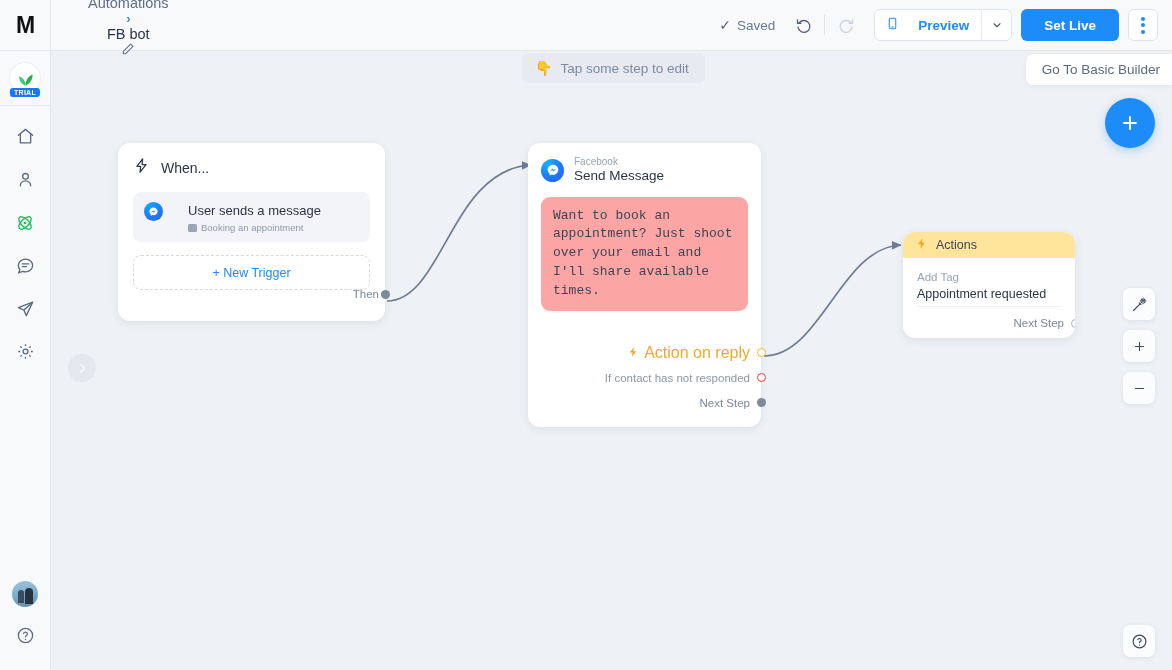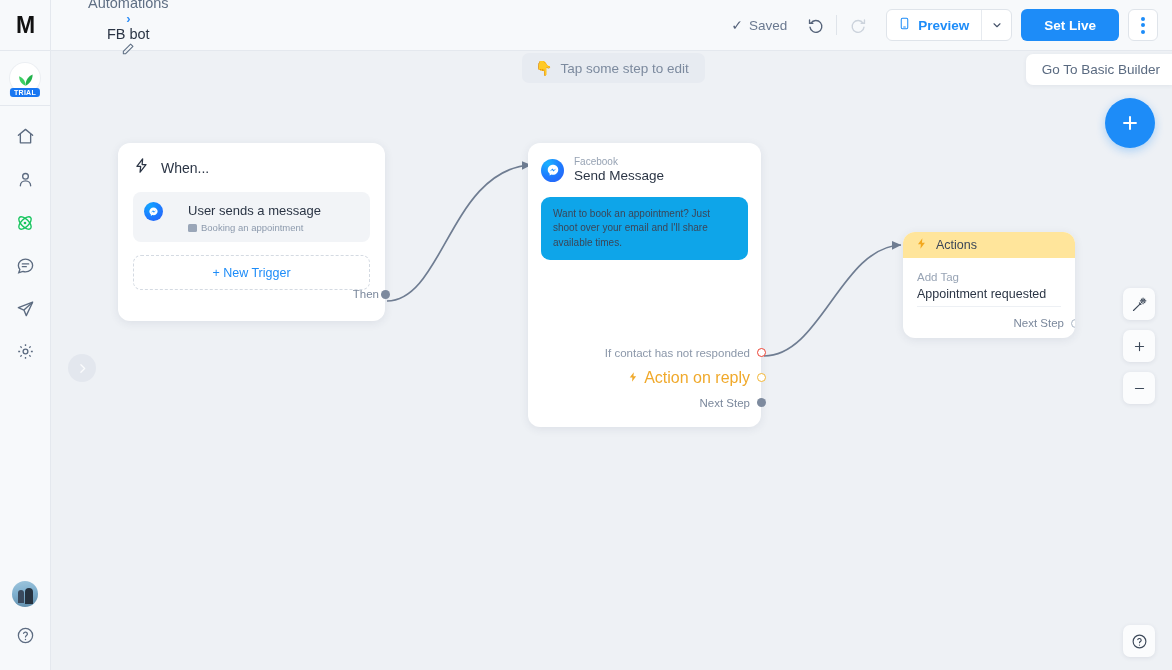--- a/index.html
+++ b/index.html
@@ -79,21 +79,21 @@
   }
   .saved .tick { color: #55627a; font-size: 14px; }
   .histbtn { width: 30px; height: 30px; display: flex; align-items: center; justify-content: center; cursor: pointer; }
   .divider-v { width: 1px; height: 20px; background: #dfe4ea; margin: 0 5px; }
   .split {
     display: flex; align-items: center; margin-left: 14px;
     background: #fff; border: 1px solid #dfe4ea; border-radius: 6px; overflow: hidden;
     height: 32px;
   }
   .split-main {
-    display: flex; align-items: center; gap: 7px; padding: 0 12px 0 11px; height: 100%;
+    display: flex; align-items: center; gap: 19px; padding: 0 12px 0 11px; height: 100%;
     color: #1d8cf8; font-size: 13.5px; font-weight: 600; cursor: pointer;
   }
   .split-arrow {
     width: 30px; height: 100%; display: flex; align-items: center; justify-content: center;
     border-left: 1px solid #e6eaef; cursor: pointer;
   }
   .setlive {
     margin-left: 9px; height: 32px; padding: 0 23px; border-radius: 6px; border: none;
     background: #1d8cf8; color: #fff; font-size: 13.5px; font-weight: 700; cursor: pointer;
     font-family: inherit;
@@ -170,22 +170,22 @@
   #n-fb { left: 477px; top: 92px; width: 233px; padding: 13px 13px 0; height: 284px; }
   .fb-head { display: flex; align-items: center; gap: 10px; margin-bottom: 12px; }
   .fb-avatar {
     width: 23px; height: 23px; border-radius: 50%; flex-shrink: 0;
     background: radial-gradient(circle at 30% 20%, #18b3ff 0%, #1d7bff 52%, #2b5cf5 100%);
     display: flex; align-items: center; justify-content: center;
   }
   .fb-head .l1 { font-size: 10px; color: #97a3b4; line-height: 1.1; }
   .fb-head .l2 { font-size: 13.5px; color: #2b3545; line-height: 1.3; }
   .bubble {
-    background: #0ea5e9; border-radius: 9px; padding: 10px 12px;
-    font-size: 10px; color: #3b4658; line-height: 1.45;
+    background: #fca5a5; border-radius: 9px; padding: 10px 12px;
+    font-size: 13px; color: #3b4658; line-height: 1.45; font-family: Liberation Mono, monospace;
   }
   .waiting {
     margin-top: 11px; background: #ecebfb; border-radius: 9px; padding: 9px 12px;
     display: flex; align-items: center; gap: 9px;
     font-size: 12.3px; color: #3b4658; cursor: pointer;
   }
   .fb-ports { position: absolute; right: 0; bottom: 12px; width: 100%; padding-right: 0; }
   .fb-port { display: flex; align-items: center; justify-content: flex-end; gap: 7px; height: 25px; padding-right: 0; }
   .fb-port .port-lbl { font-size: 11.5px; }
   .fb-port .dot { margin-right: -5px; }
@@ -422,35 +422,35 @@
           <span class="l1" style="display:block">Facebook</span>
           <span class="l2" style="display:block">Send Message</span>
         </span>
       </div>
 
       <div class="bubble">Want to book an appointment? Just shoot over your email and I'll share available times.</div>
 
 
       <div class="fb-ports">
         <div class="fb-port">
-          <span class="port-lbl lbl-red">If contact has not responded</span>
-          <span class="dot ring-red"></span>
-        </div>
-        <div class="fb-port">
           <span class="lbl-orange">
             <span>
               <svg width="12" height="12" viewBox="0 0 24 24" fill="#f0a92b">
                   <path d="M13.6 2.5 5.5 13.2h5.3L10 21.5l8.3-10.8h-5.4z"></path>
                 </svg>
             </span>
             <span>Action on reply</span>
           </span>
           <span class="dot ring-yellow"></span>
         </div>
         <div class="fb-port">
+          <span class="port-lbl lbl-red">If contact has not responded</span>
+          <span class="dot ring-red"></span>
+        </div>
+        <div class="fb-port">
           <span class="port-lbl">Next Step</span>
           <span class="dot filled"></span>
         </div>
       </div>
     </div>
 
     <div class="node" id="n-actions">
       <div class="act-head">
         <span>
           <svg width="13" height="13" viewBox="0 0 24 24" fill="#f3a81e">

